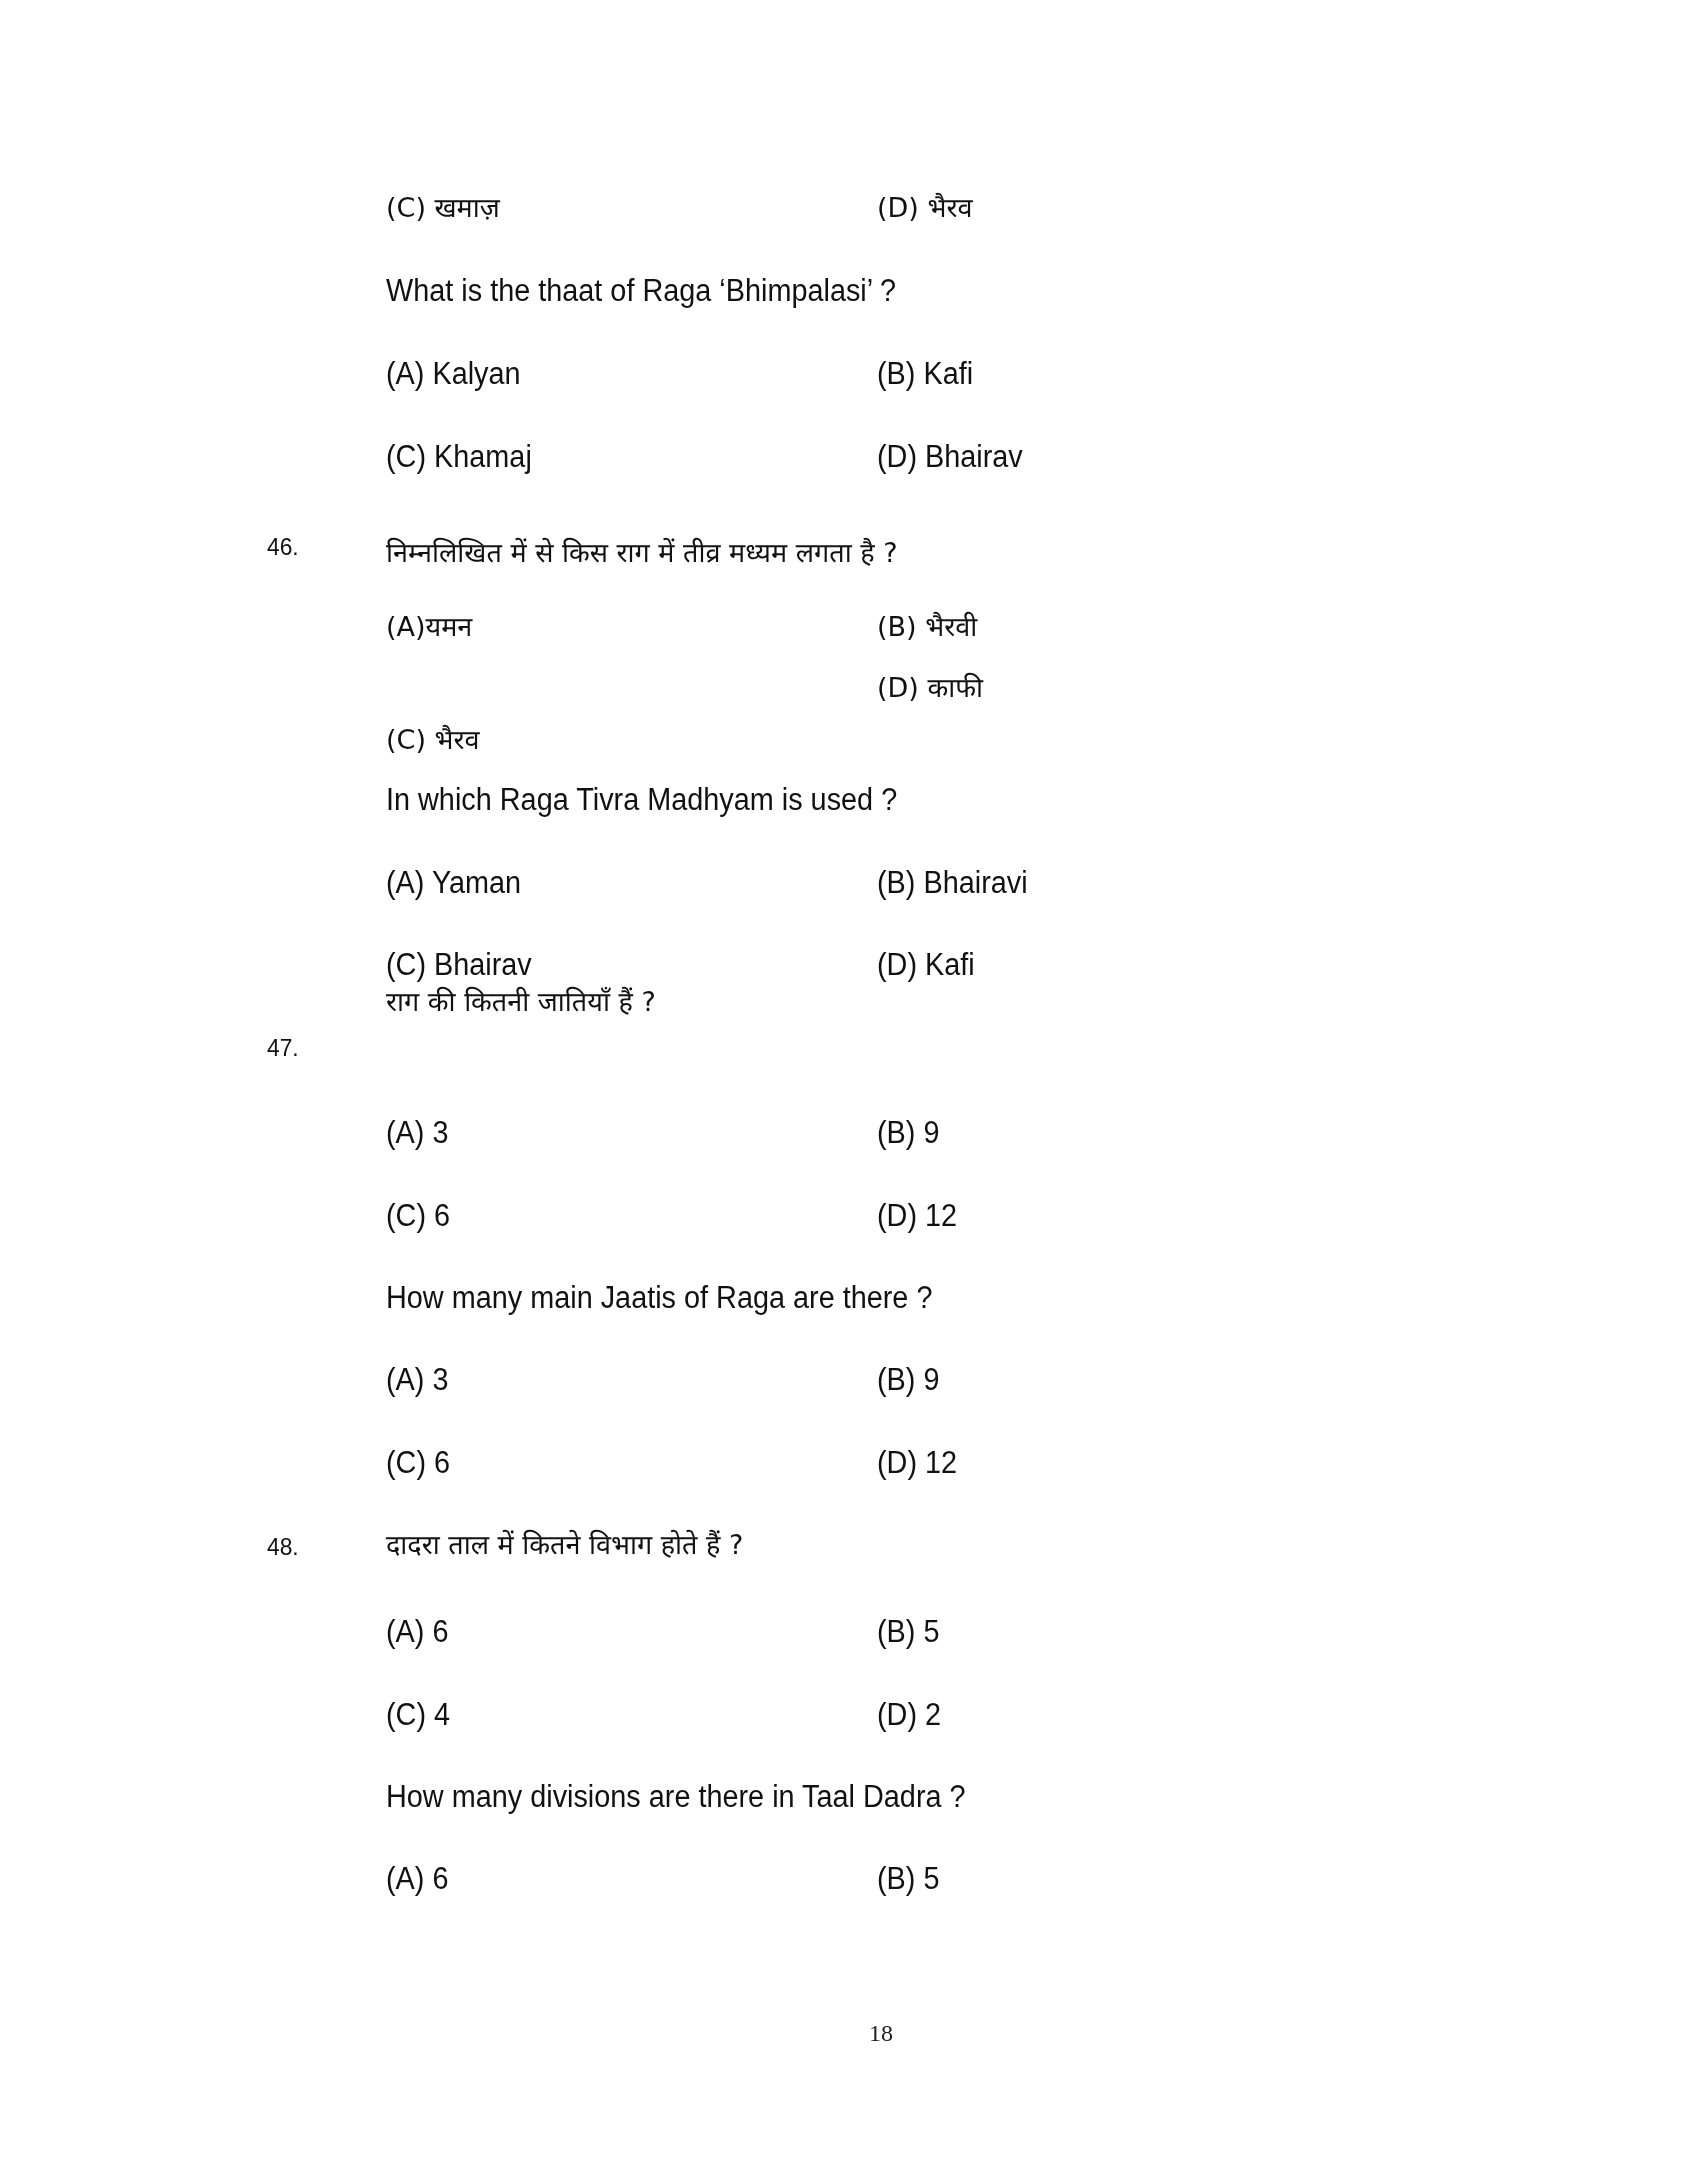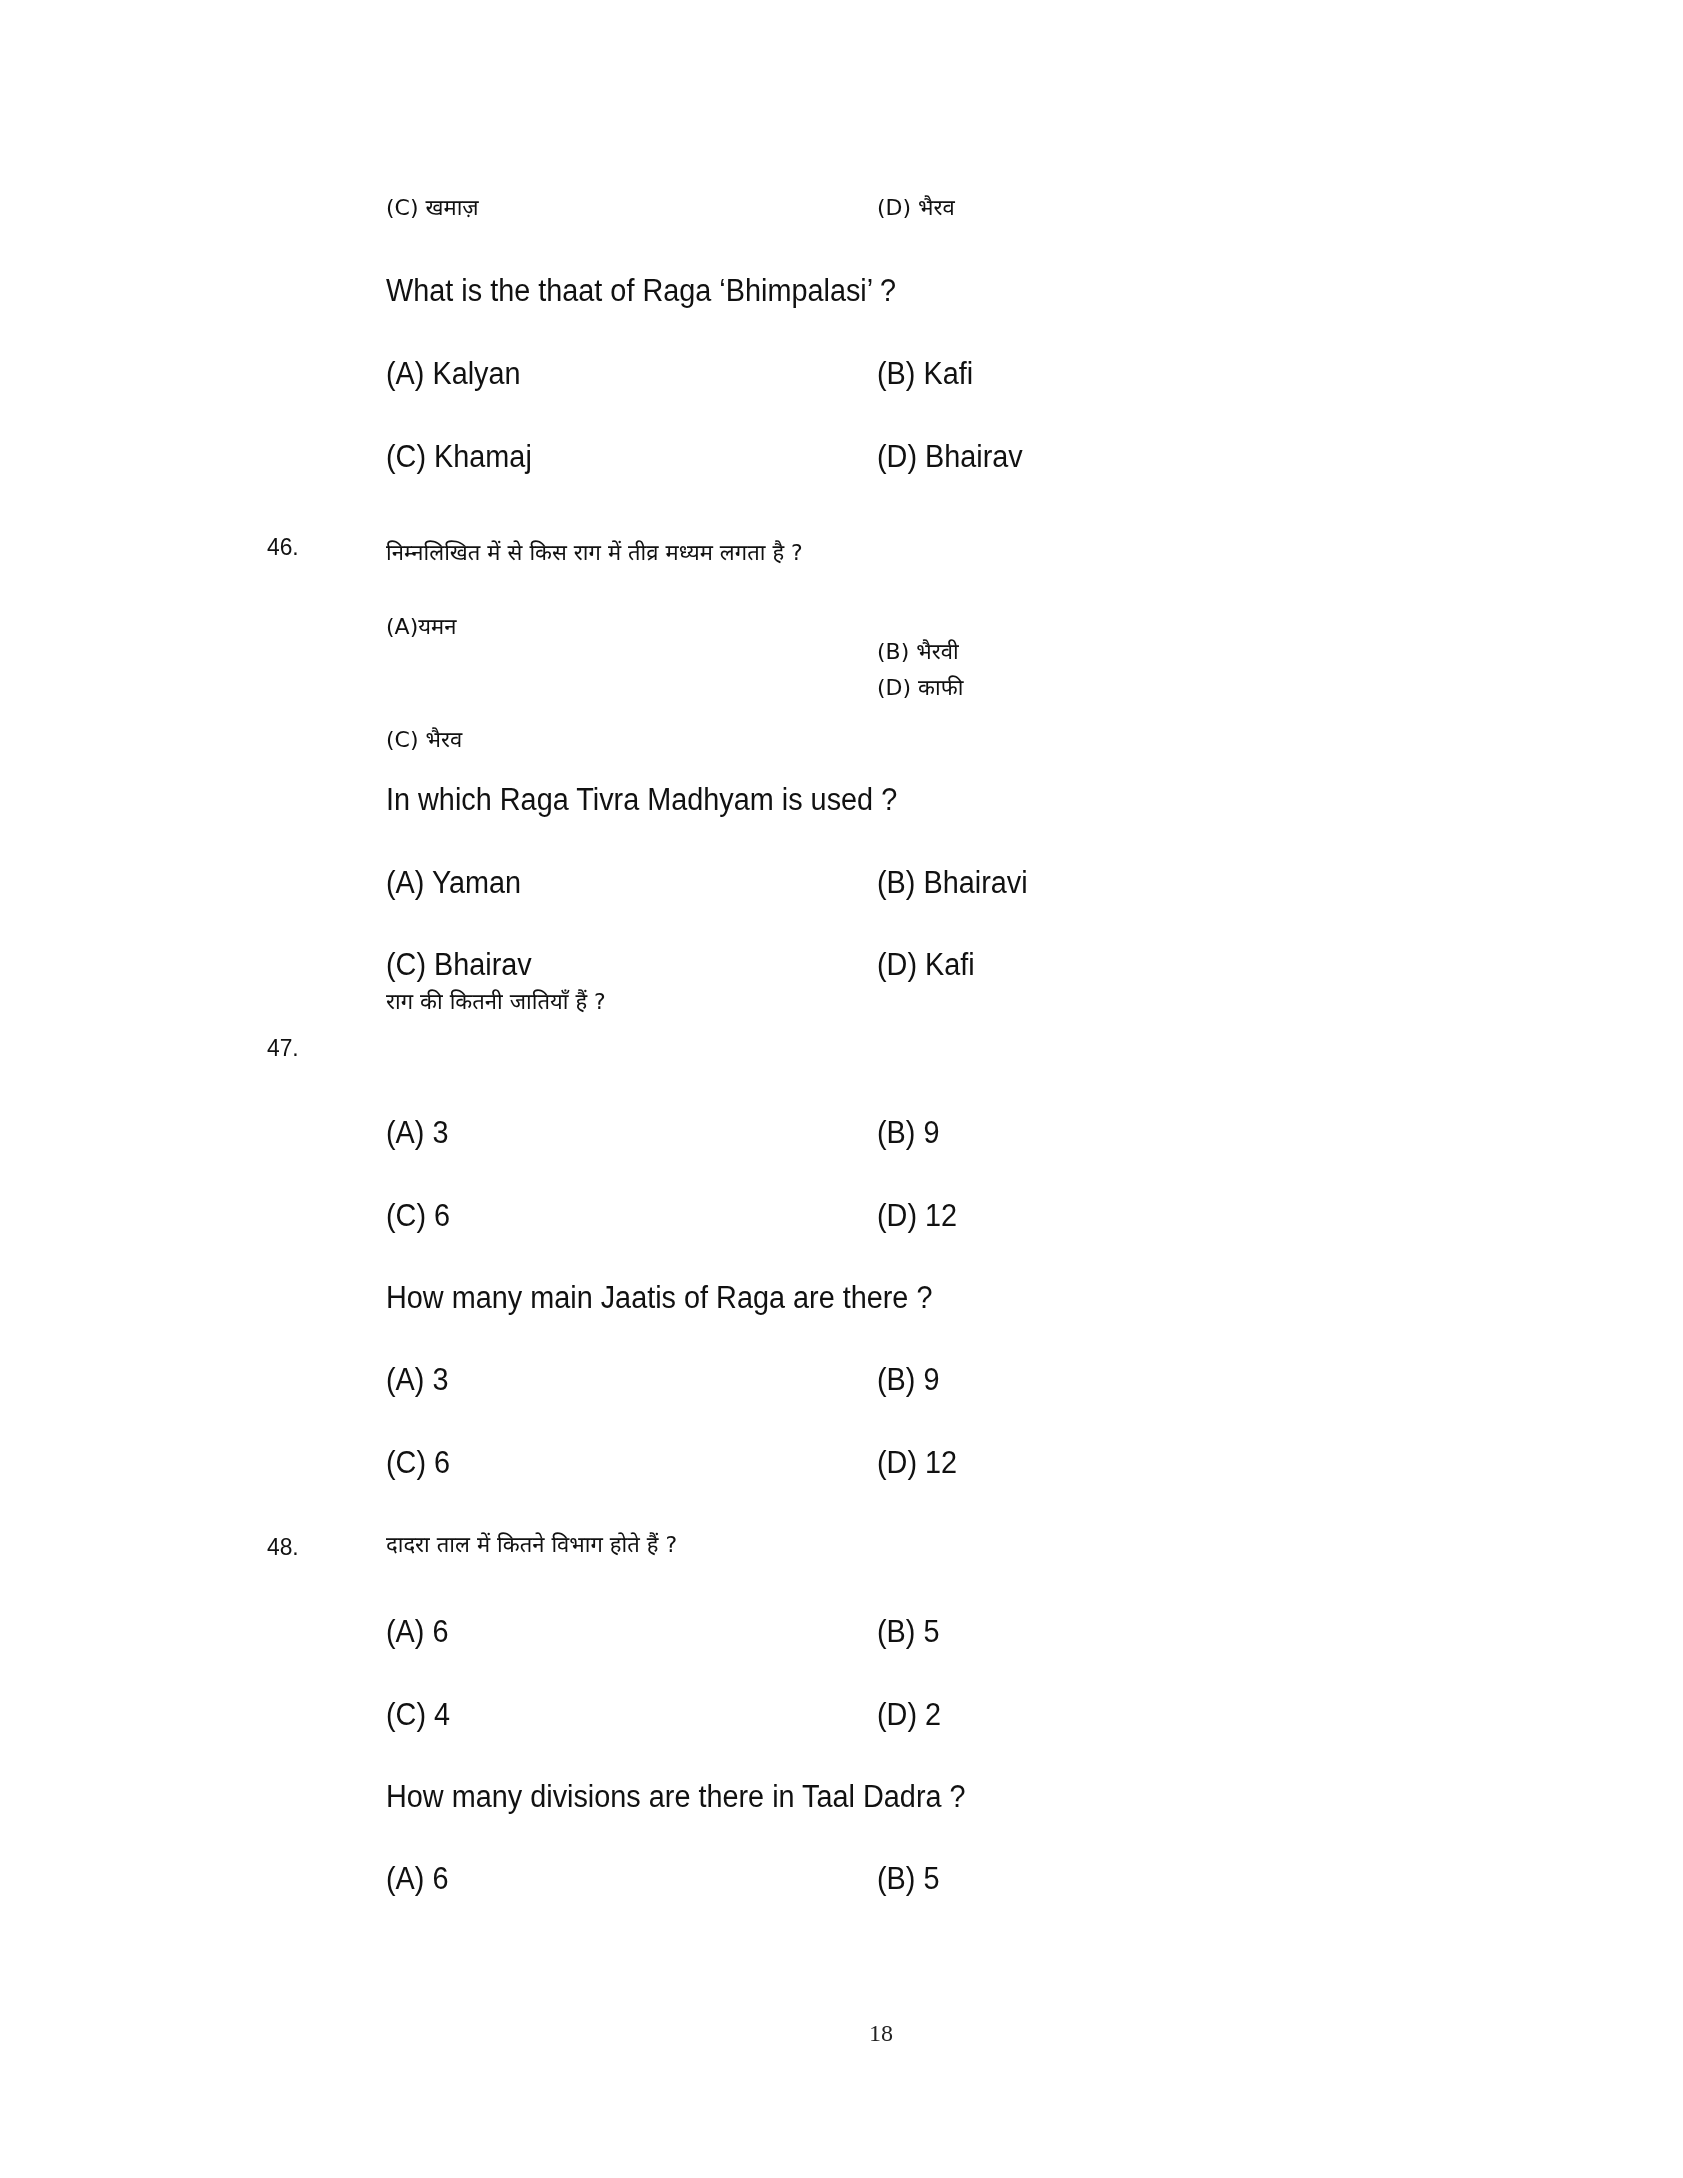--- a/index.html
+++ b/index.html
@@ -7,21 +7,21 @@
   .line {
     position: absolute;
     height: 40px;
     line-height: 40px;
     white-space: nowrap;
     font-family: "Liberation Sans", sans-serif;
     font-size: 31px;
     transform-origin: left center;
     transform: scaleX(0.93);
   }
-  .hi { font-family: "DejaVu Sans", sans-serif; font-size: 22px; transform: scaleX(1); }
+  .hi { font-family: "DejaVu Sans", sans-serif; font-size: 27px; transform: scaleX(1); }
   .qnum { left: 267px; font-size: 24px; transform: scaleX(0.95); }
   .col1 { left: 386px; }
   .col2 { left: 877px; }
   .qtext { left: 386px; }
   .page-num {
     position: absolute; left: 0; width: 1762px; text-align: center;
     top: 2020px; font-family: "Liberation Serif", serif; font-size: 24px; color: #222;
   }
 </style>
 </head>
@@ -34,21 +34,21 @@
   <div class="line col1" style="top:354px">(A) Kalyan</div>
   <div class="line col2" style="top:354px">(B) Kafi</div>
   <div class="line col1" style="top:437px">(C) Khamaj</div>
   <div class="line col2" style="top:437px">(D) Bhairav</div>
 </div>
 
 <div>
   <div class="line qnum" style="top:527px">46.</div>
   <div class="line qtext hi" style="top:533px">निम्नलिखित में से किस राग में तीव्र मध्यम लगता है ?</div>
   <div class="line col1 hi" style="top:607px">(A)यमन</div>
-  <div class="line col2 hi" style="top:632px">(B)  भैरवी</div>
+  <div class="line col2 hi" style="top:607px">(B)  भैरवी</div>
   <div class="line col1 hi" style="top:720px">(C)  भैरव</div>
   <div class="line col2 hi" style="top:668px">(D)  काफी</div>
   <div class="line qtext" style="top:780px">In which Raga Tivra Madhyam is used ?</div>
   <div class="line col1" style="top:863px">(A) Yaman</div>
   <div class="line col2" style="top:863px">(B) Bhairavi</div>
   <div class="line col1" style="top:945px">(C) Bhairav</div>
   <div class="line col2" style="top:945px">(D) Kafi</div>
 </div>
 
 <div>

